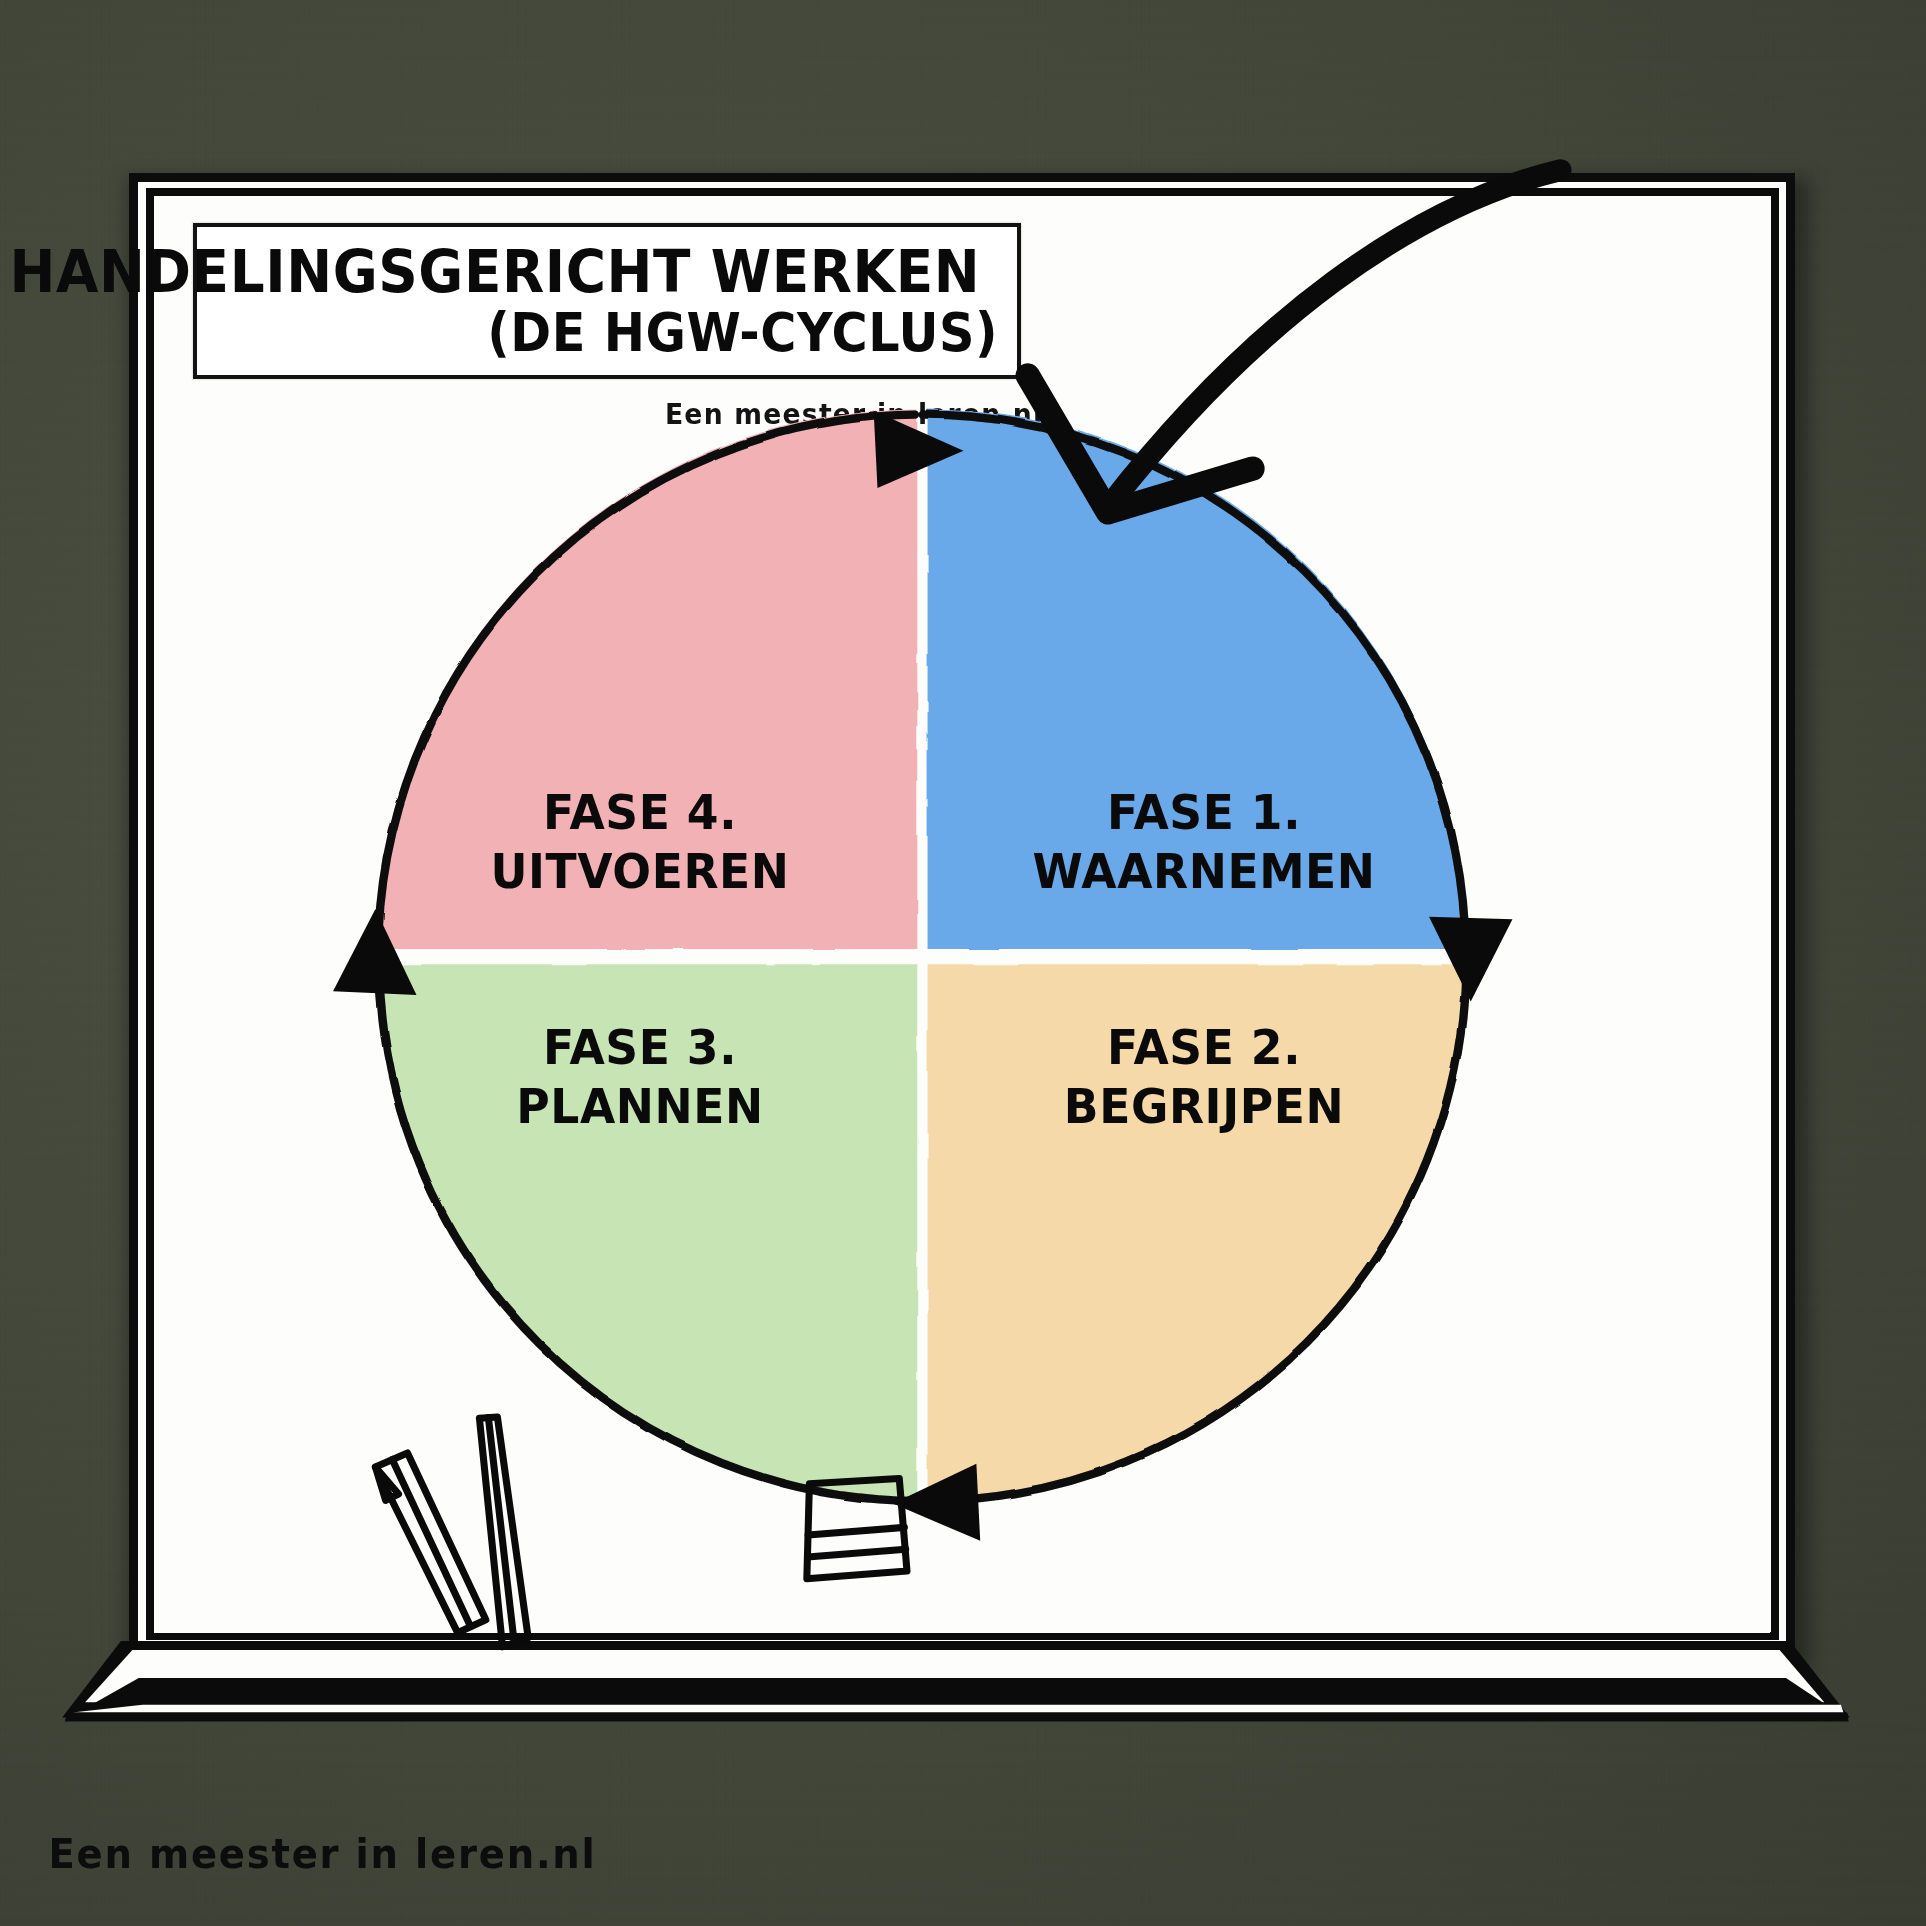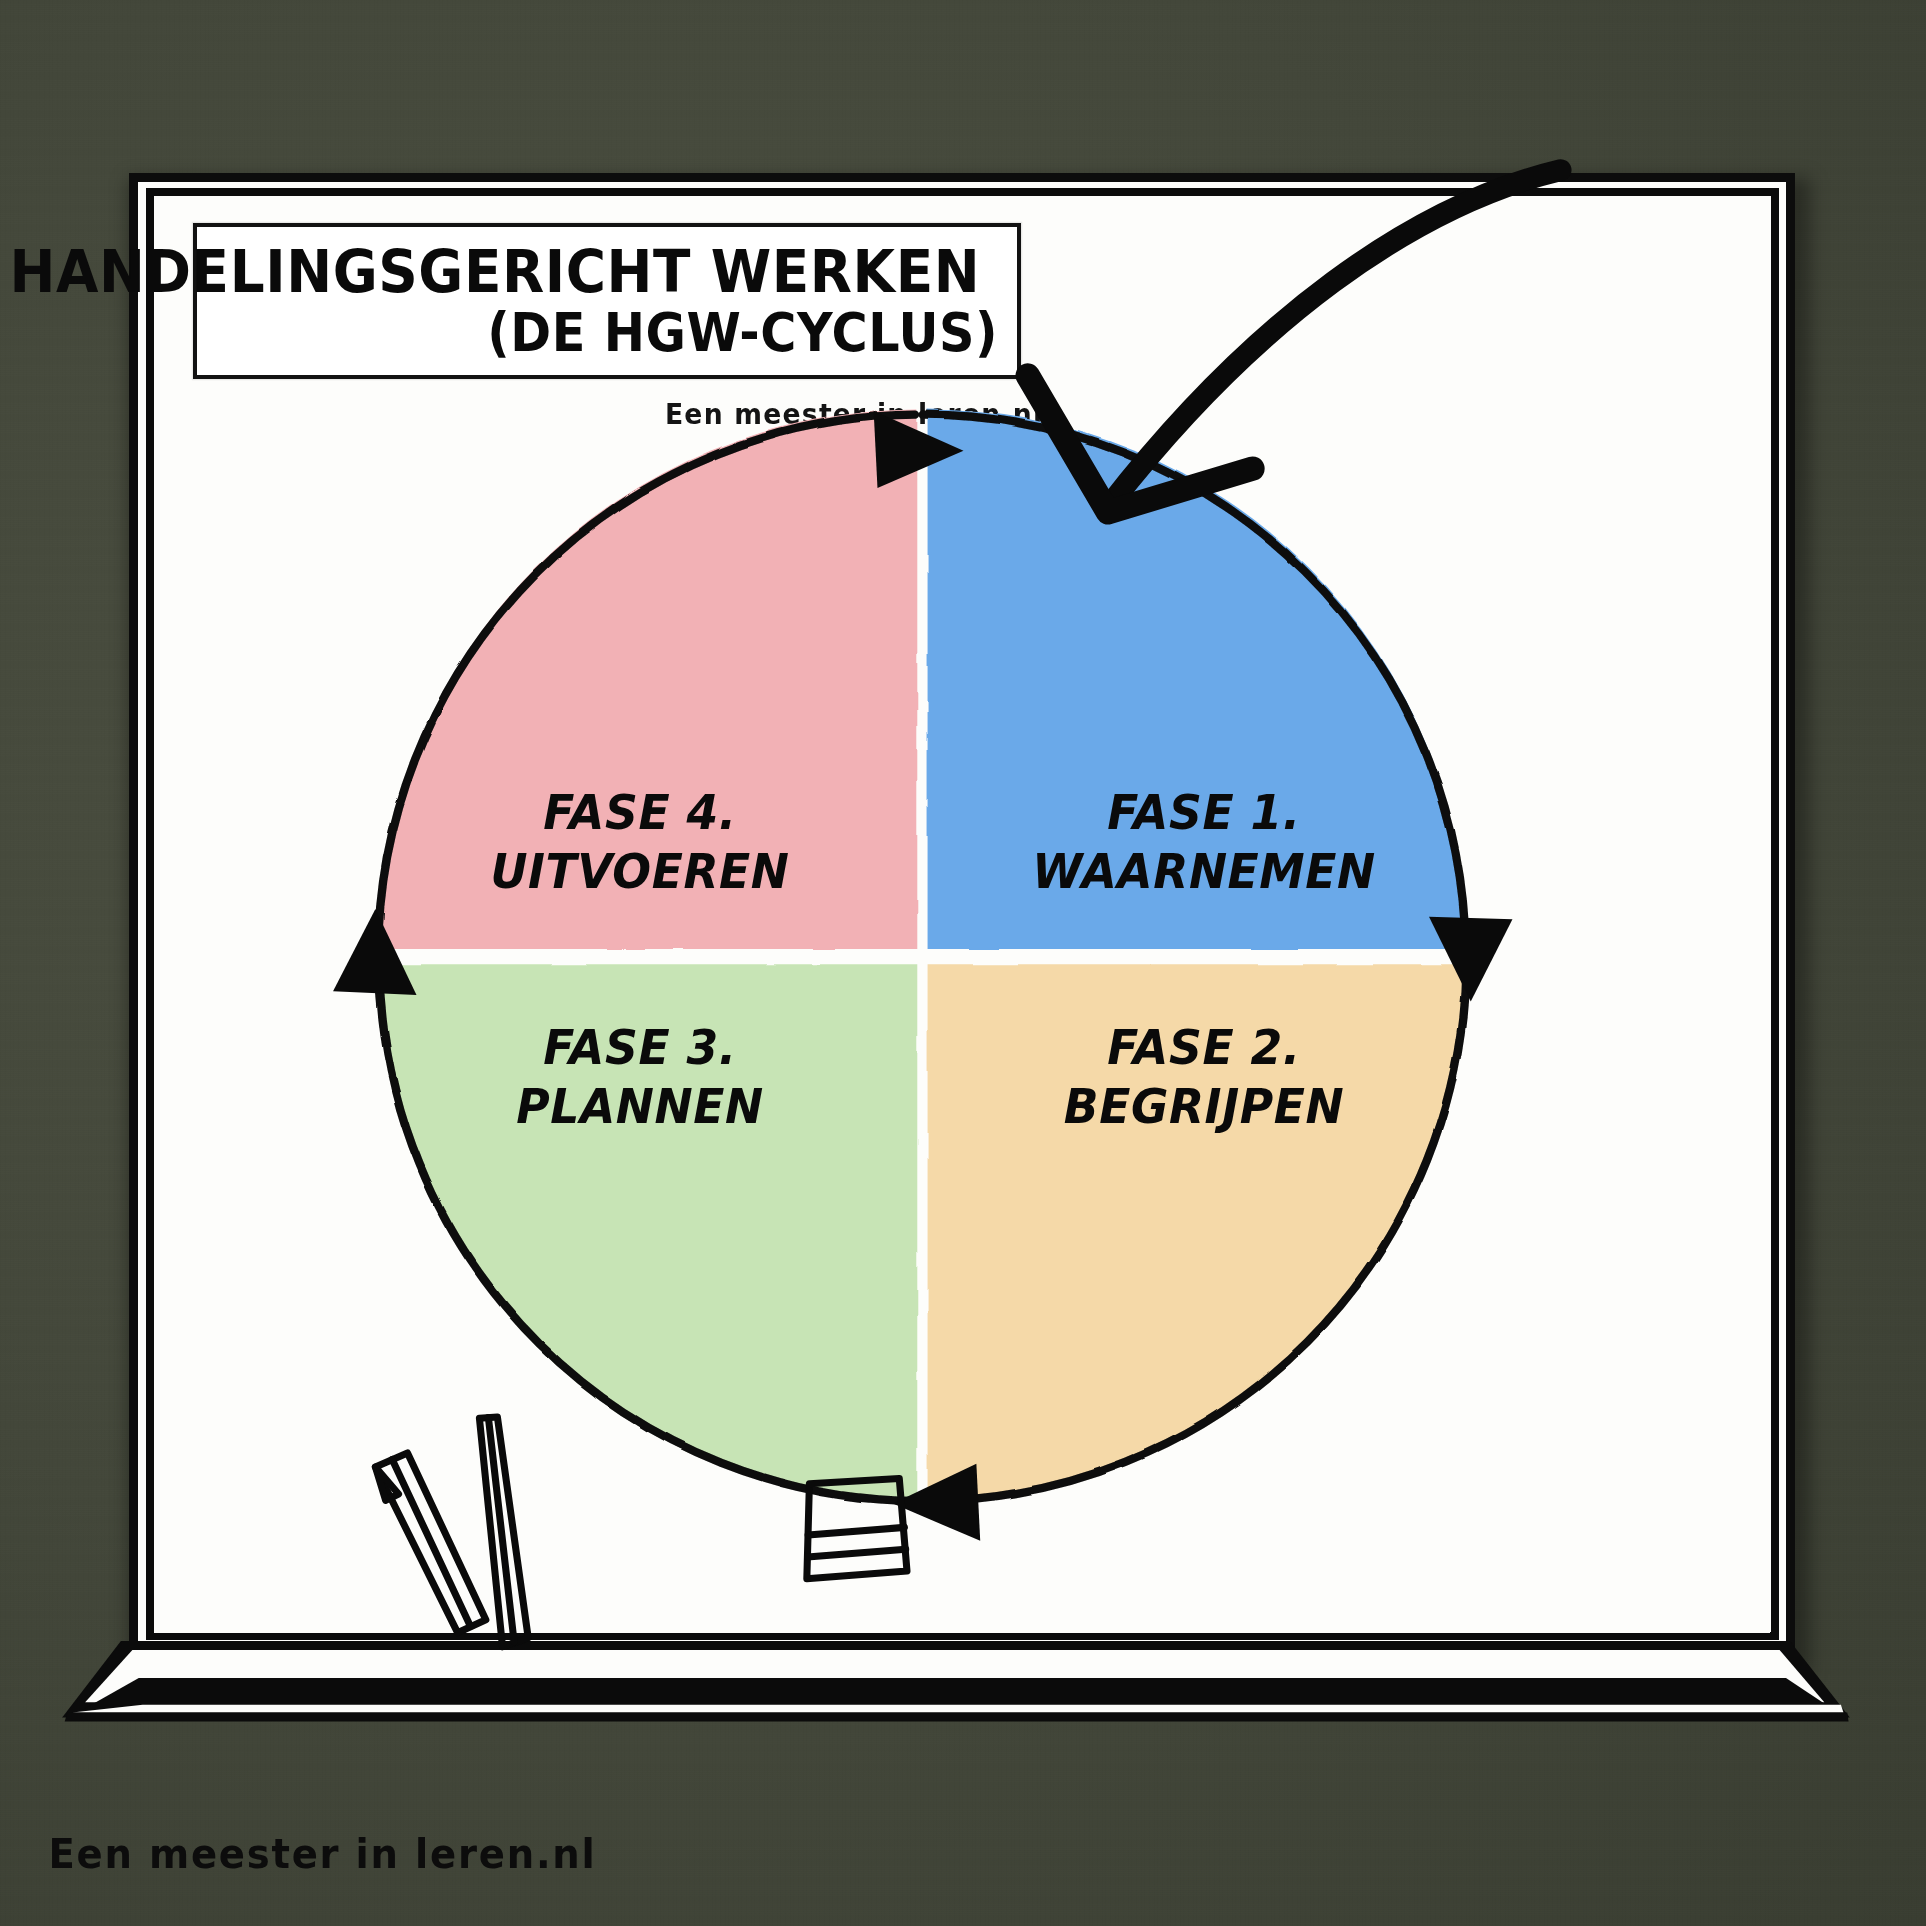--- a/index.html
+++ b/index.html
@@ -142,21 +142,20 @@
     transform: scaleX(.94);
   }
 
   
   #cycle {
     position: absolute;
     left: 360px;
     top: 398px;
     width: 1130px;
     height: 1130px;
-    font-style: italic;
   }
   #cycle svg { display: block; overflow: visible; }
 
   .quad-label {
     position: absolute;
     text-align: center;
     color: #0a0a0a;
     font-family: "DejaVu Sans", sans-serif;
     font-weight: 700;
     font-size: 48px;

